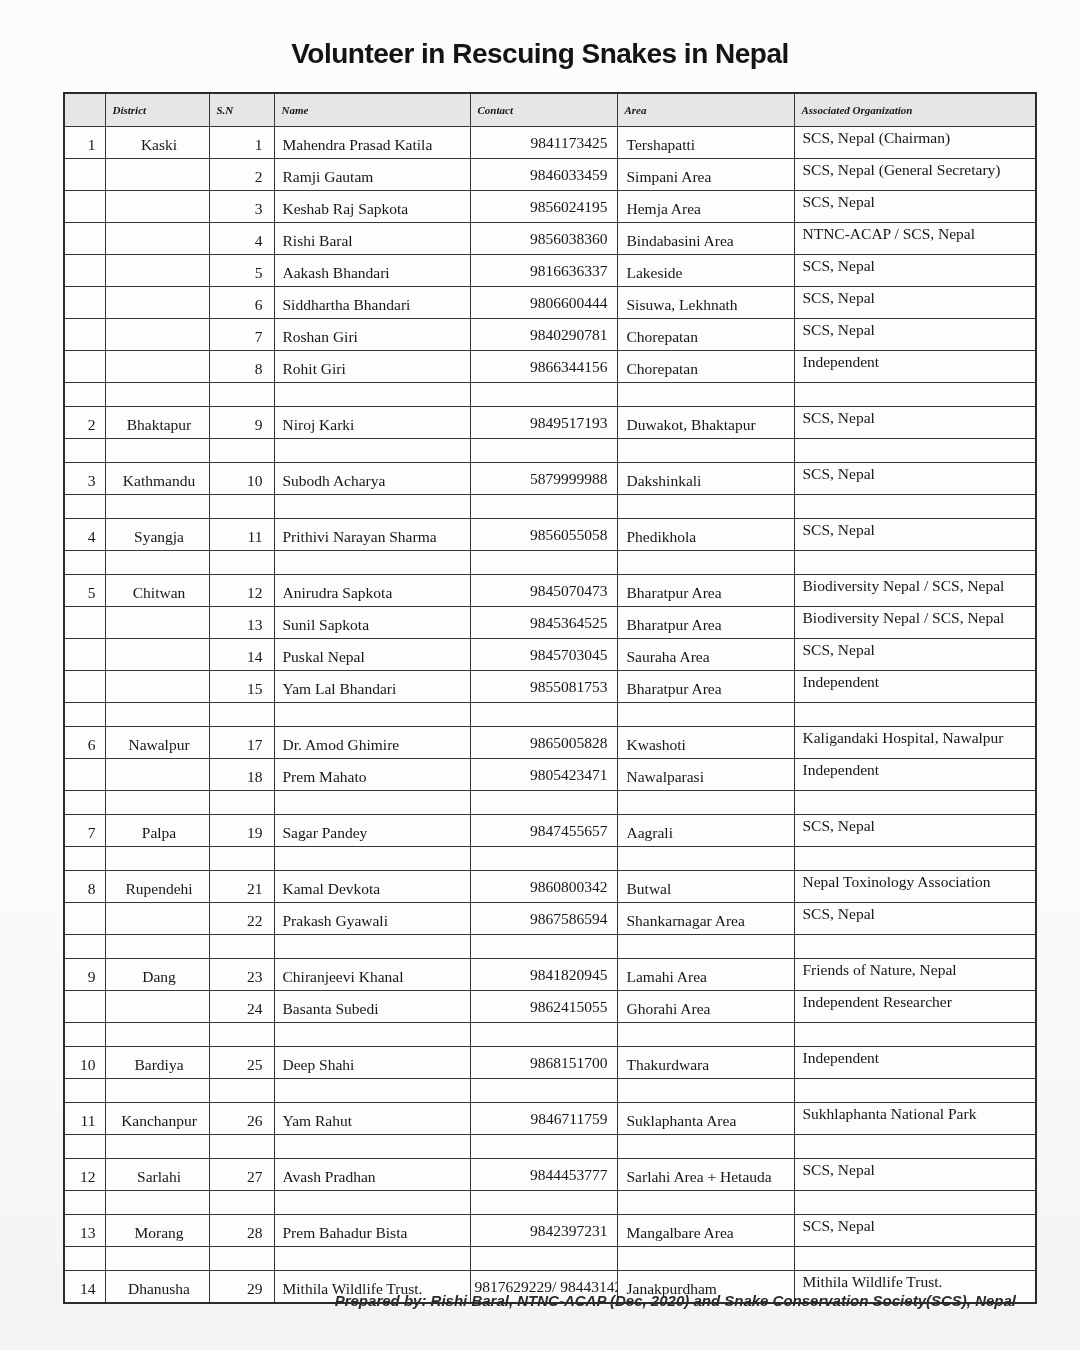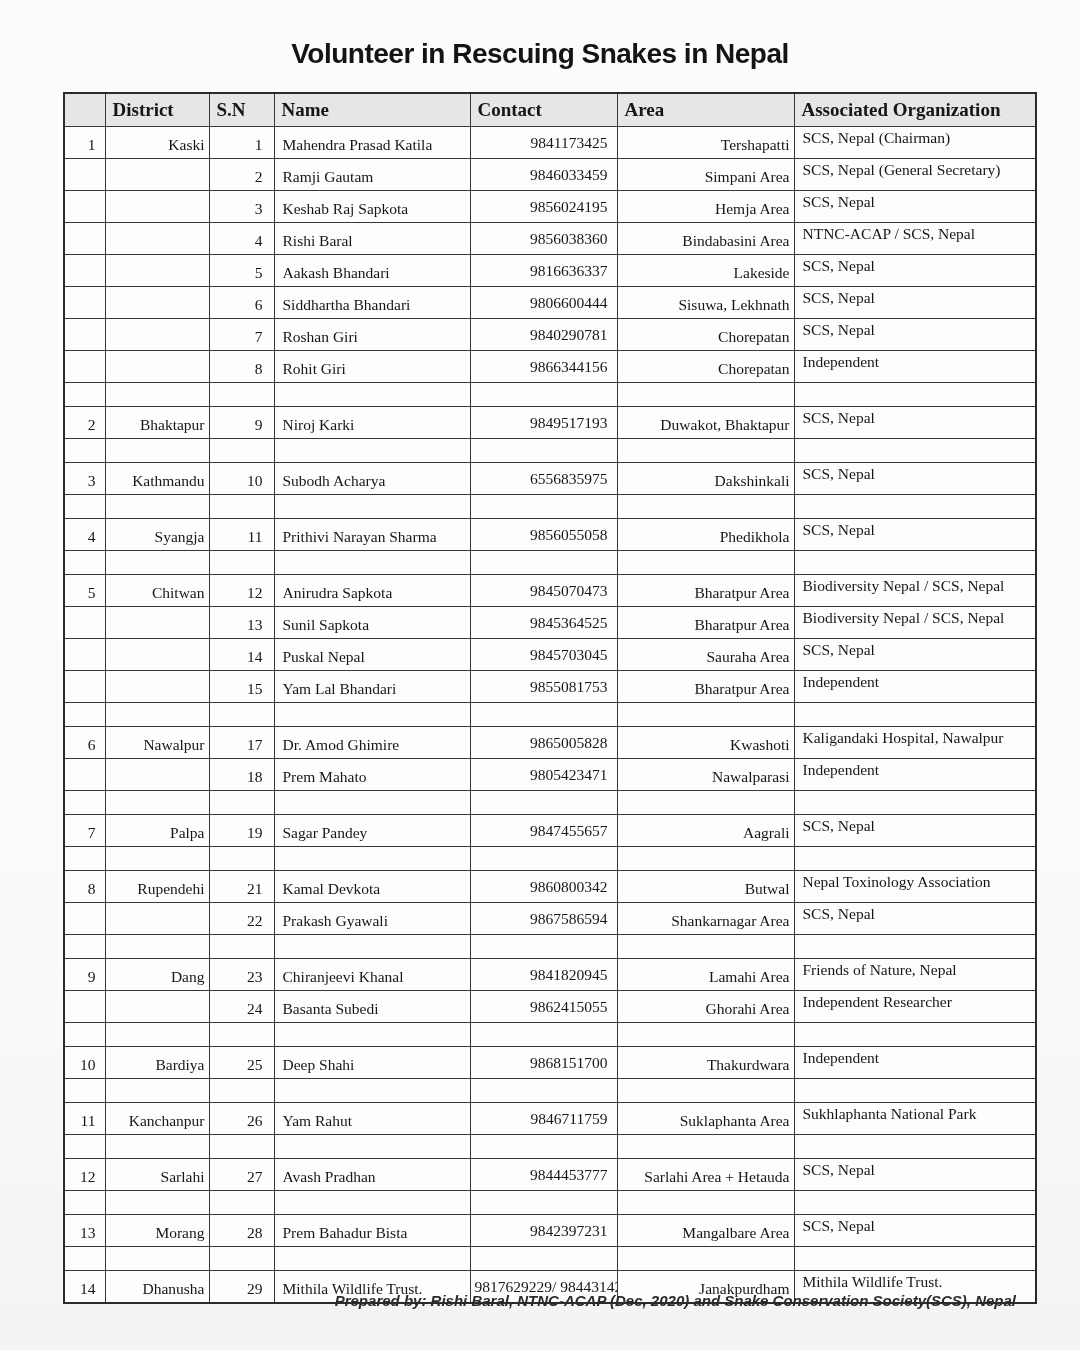--- a/index.html
+++ b/index.html
@@ -40,30 +40,31 @@
     overflow: hidden;
     white-space: nowrap;
   }
   thead th {
     background: #e6e6e4;
     font-weight: bold;
     text-align: left;
     height: 28px;
     padding: 2px 6px 2px 7px;
     vertical-align: middle;
-    font-size: 19px;
+    font-size: 11px;
+    font-style: italic;
   }
   tbody td { height: 27px; padding: 0 6px; }
   tr.spacer-row td { height: 23px; }
   td.c-no       { text-align: right; vertical-align: bottom; padding: 0 9px 4px 2px; }
-  td.c-district { text-align: right;  vertical-align: bottom; padding: 0 4px 4px 8px; }
+  td.c-district { text-align: center;  vertical-align: bottom; padding: 0 4px 4px 8px; }
   td.c-sn       { text-align: right; vertical-align: bottom; padding: 0 11px 4px 2px; }
   td.c-name     { text-align: left;  vertical-align: bottom; padding: 0 4px 4px 8px; margin-left: 20px; }
   td.c-contact  { text-align: right; vertical-align: bottom; padding: 0 9px 4px 4px; white-space: pre-line; line-height: 1.35; }
-  td.c-area     { text-align: right;  vertical-align: bottom; padding: 0 4px 4px 9px; }
+  td.c-area     { text-align: left;  vertical-align: bottom; padding: 0 4px 4px 9px; }
   td.c-org      { text-align: left;  vertical-align: top;    padding: 2px 4px 0 8px; margin-left: 16px; }
   .doc-footer {
     position: absolute;
     top: 1292px; right: 64px;
     font-family: "Liberation Sans", sans-serif;
     font-weight: bold;
     font-style: italic;
     font-size: 15px;
     color: #2a2a2a;
   }
@@ -194,21 +195,21 @@
           <td class=""></td>
           <td class=""></td>
           <td class=""></td>
           <td class=""></td>
         </tr>
         <tr>
           <td class="c-no">3</td>
           <td class="c-district">Kathmandu</td>
           <td class="c-sn">10</td>
           <td class="c-name">Subodh Acharya</td>
-          <td class="c-contact">6556835975</td>
+          <td class="c-contact">5879999988</td>
           <td class="c-area">Dakshinkali</td>
           <td class="c-org">SCS, Nepal</td>
         </tr>
         <tr class="spacer-row">
           <td class=""></td>
           <td class=""></td>
           <td class=""></td>
           <td class=""></td>
           <td class=""></td>
           <td class=""></td>

